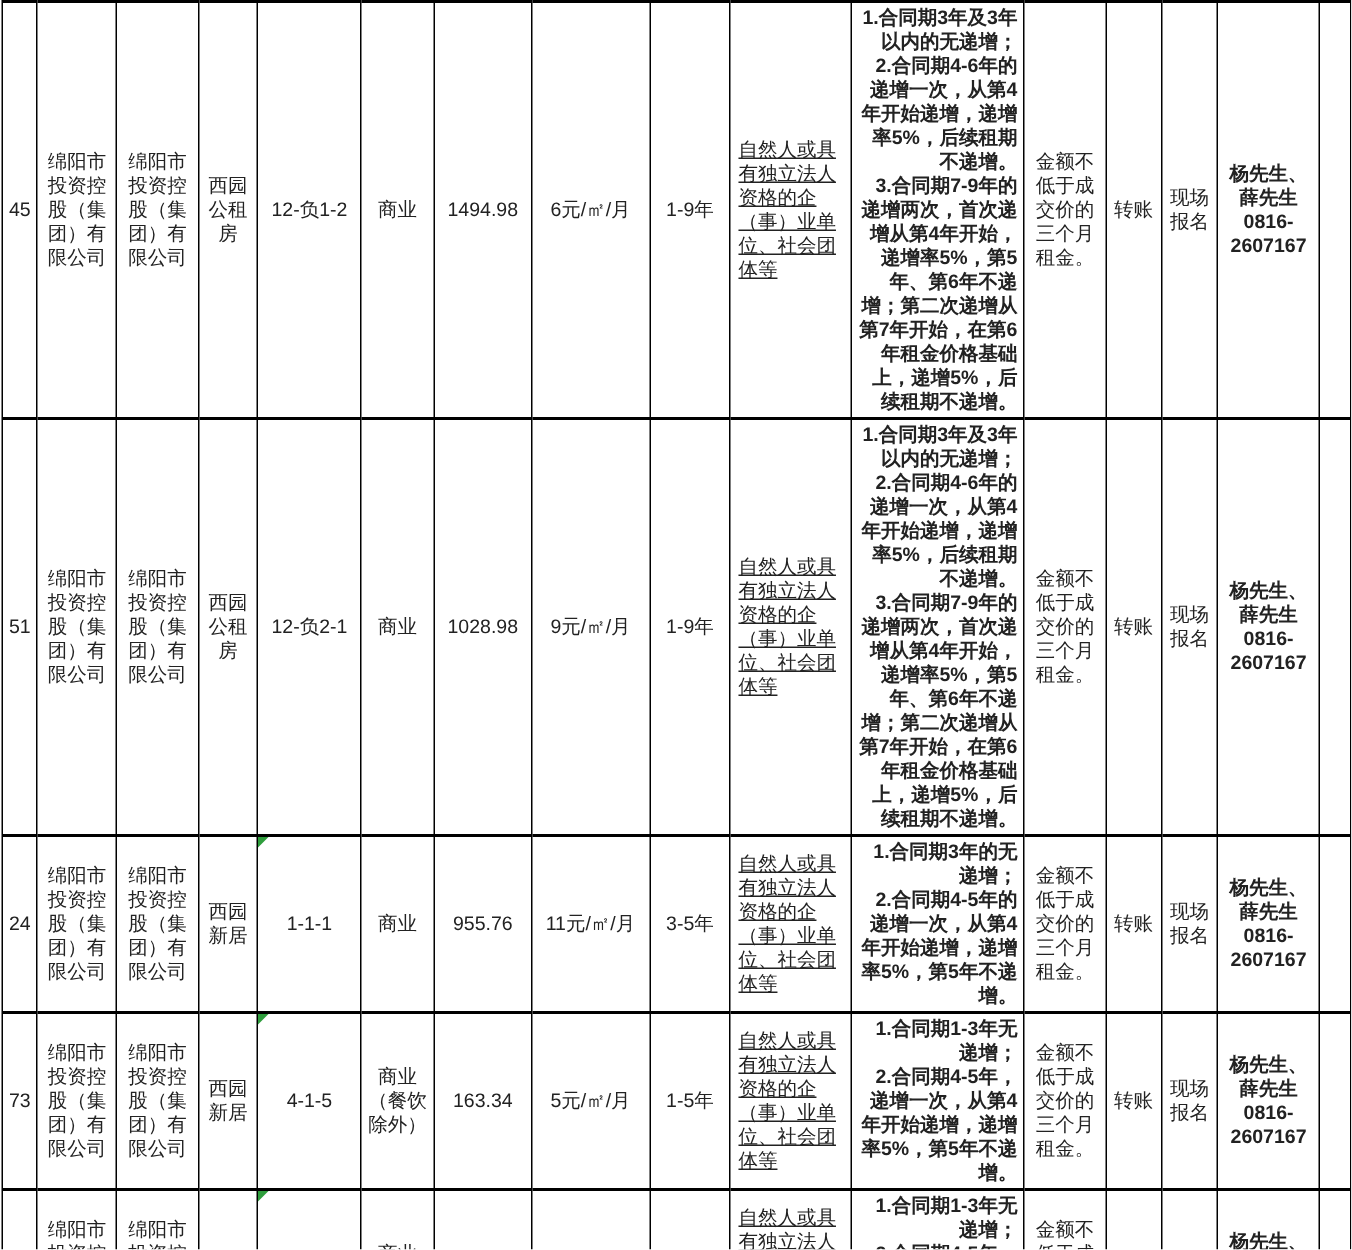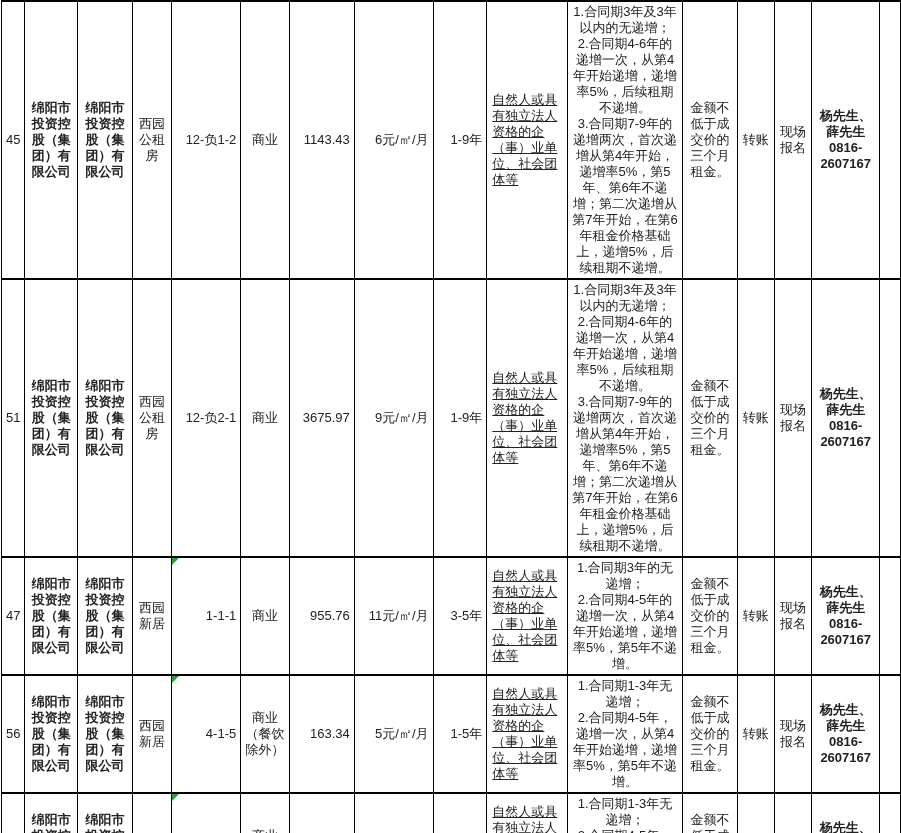--- a/index.html
+++ b/index.html
@@ -14,25 +14,25 @@
   td.cell{
     position:relative;
     border:1px solid #000000;
     border-top-width:2px;border-bottom-width:2px;
     text-align:center;vertical-align:middle;
     font-size:13px;line-height:16px;
     padding:2px 4px;
     overflow:hidden;
     word-break:normal;
   }
-  td.col-increase{text-align:center;white-space:pre-wrap;padding:2px 4px;}
+  td.col-increase{text-align:right;white-space:pre-wrap;padding:2px 4px;font-weight:bold;}
   td.col-contact{white-space:pre-line;font-weight:bold;}
-  td.col-seq,td.col-unit,td.col-area,td.col-price,td.col-term{white-space:nowrap;text-align:right;}
+  td.col-seq,td.col-unit,td.col-area,td.col-price,td.col-term{white-space:nowrap;}
   td.col-eligibility{padding:2px 5px;text-align:left;text-decoration:underline;}
-  td.col-company_a,td.col-company_b{padding:2px 4px;font-weight:bold;}
+  td.col-company_a,td.col-company_b{padding:2px 4px;}
   .corner{
     position:absolute;top:0;left:0;width:0;height:0;
     border-top:7px solid #2f9e3d;border-right:7px solid transparent;
   }
 </style>
 </head>
 <body>
 
 <div class="page">
   <table class="lease">
@@ -55,21 +55,21 @@
       <col style="width:21px">
     </colgroup>
     <tbody>
         <tr style="height: 263px;">
           <td class="cell col-seq">45</td>
           <td class="cell col-company_a">绵阳市投资控股（集团）有限公司</td>
           <td class="cell col-company_b">绵阳市投资控股（集团）有限公司</td>
           <td class="cell col-project">西园公租房</td>
           <td class="cell col-unit">12-负1-2</td>
           <td class="cell col-use">商业</td>
-          <td class="cell col-area">1143.43</td>
+          <td class="cell col-area">1494.98</td>
           <td class="cell col-price">6元/㎡/月</td>
           <td class="cell col-term">1-9年</td>
           <td class="cell col-eligibility">自然人或具有独立法人资格的企（事）业单位、社会团体等</td>
           <td class="cell col-increase">1.合同期3年及3年以内的无递增；
 2.合同期4-6年的递增一次，从第4年开始递增，递增率5%，后续租期不递增。
 3.合同期7-9年的递增两次，首次递增从第4年开始，递增率5%，第5年、第6年不递增；第二次递增从第7年开始，在第6年租金价格基础上，递增5%，后续租期不递增。</td>
           <td class="cell col-deposit">金额不低于成交价的三个月租金。</td>
           <td class="cell col-payment">转账</td>
           <td class="cell col-signup">现场报名</td>
           <td class="cell col-contact">杨先生、
@@ -78,38 +78,38 @@
 2607167</td>
           <td class="cell col-blank"></td>
         </tr>
         <tr style="height: 266px;">
           <td class="cell col-seq">51</td>
           <td class="cell col-company_a">绵阳市投资控股（集团）有限公司</td>
           <td class="cell col-company_b">绵阳市投资控股（集团）有限公司</td>
           <td class="cell col-project">西园公租房</td>
           <td class="cell col-unit">12-负2-1</td>
           <td class="cell col-use">商业</td>
-          <td class="cell col-area">3675.97</td>
+          <td class="cell col-area">1028.98</td>
           <td class="cell col-price">9元/㎡/月</td>
           <td class="cell col-term">1-9年</td>
           <td class="cell col-eligibility">自然人或具有独立法人资格的企（事）业单位、社会团体等</td>
           <td class="cell col-increase">1.合同期3年及3年以内的无递增；
 2.合同期4-6年的递增一次，从第4年开始递增，递增率5%，后续租期不递增。
 3.合同期7-9年的递增两次，首次递增从第4年开始，递增率5%，第5年、第6年不递增；第二次递增从第7年开始，在第6年租金价格基础上，递增5%，后续租期不递增。</td>
           <td class="cell col-deposit">金额不低于成交价的三个月租金。</td>
           <td class="cell col-payment">转账</td>
           <td class="cell col-signup">现场报名</td>
           <td class="cell col-contact">杨先生、
 薛先生
 0816-
 2607167</td>
           <td class="cell col-blank"></td>
         </tr>
         <tr style="height: 100px;">
-          <td class="cell col-seq">47</td>
+          <td class="cell col-seq">24</td>
           <td class="cell col-company_a">绵阳市投资控股（集团）有限公司</td>
           <td class="cell col-company_b">绵阳市投资控股（集团）有限公司</td>
           <td class="cell col-project">西园新居</td>
           <td class="cell col-unit">1-1-1<span class="corner" style="border-top-color: rgb(47, 158, 61);"></span></td>
           <td class="cell col-use">商业</td>
           <td class="cell col-area">955.76</td>
           <td class="cell col-price">11元/㎡/月</td>
           <td class="cell col-term">3-5年</td>
           <td class="cell col-eligibility">自然人或具有独立法人资格的企（事）业单位、社会团体等</td>
           <td class="cell col-increase">1.合同期3年的无递增；
@@ -117,21 +117,21 @@
           <td class="cell col-deposit">金额不低于成交价的三个月租金。</td>
           <td class="cell col-payment">转账</td>
           <td class="cell col-signup">现场报名</td>
           <td class="cell col-contact">杨先生、
 薛先生
 0816-
 2607167</td>
           <td class="cell col-blank"></td>
         </tr>
         <tr style="height: 99px;">
-          <td class="cell col-seq">56</td>
+          <td class="cell col-seq">73</td>
           <td class="cell col-company_a">绵阳市投资控股（集团）有限公司</td>
           <td class="cell col-company_b">绵阳市投资控股（集团）有限公司</td>
           <td class="cell col-project">西园新居</td>
           <td class="cell col-unit">4-1-5<span class="corner" style="border-top-color: rgb(47, 158, 61);"></span></td>
           <td class="cell col-use">商业（餐饮除外）</td>
           <td class="cell col-area">163.34</td>
           <td class="cell col-price">5元/㎡/月</td>
           <td class="cell col-term">1-5年</td>
           <td class="cell col-eligibility">自然人或具有独立法人资格的企（事）业单位、社会团体等</td>
           <td class="cell col-increase">1.合同期1-3年无递增；

